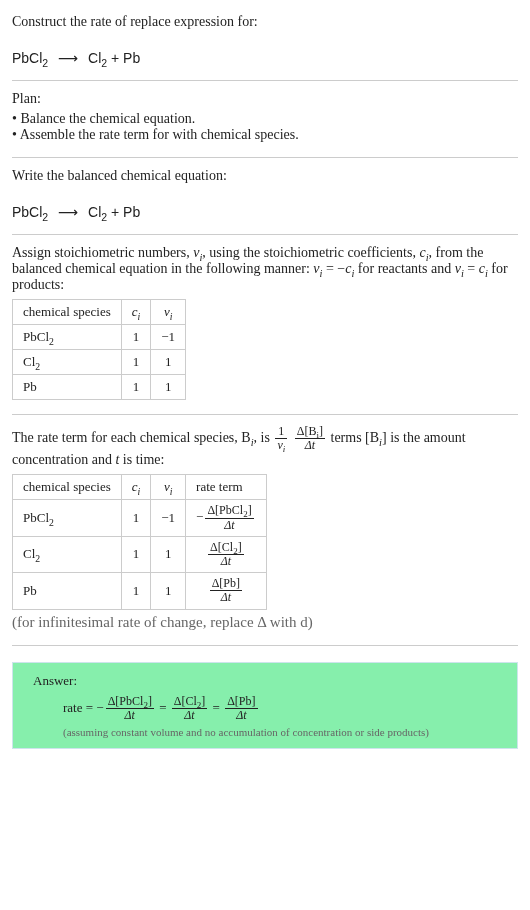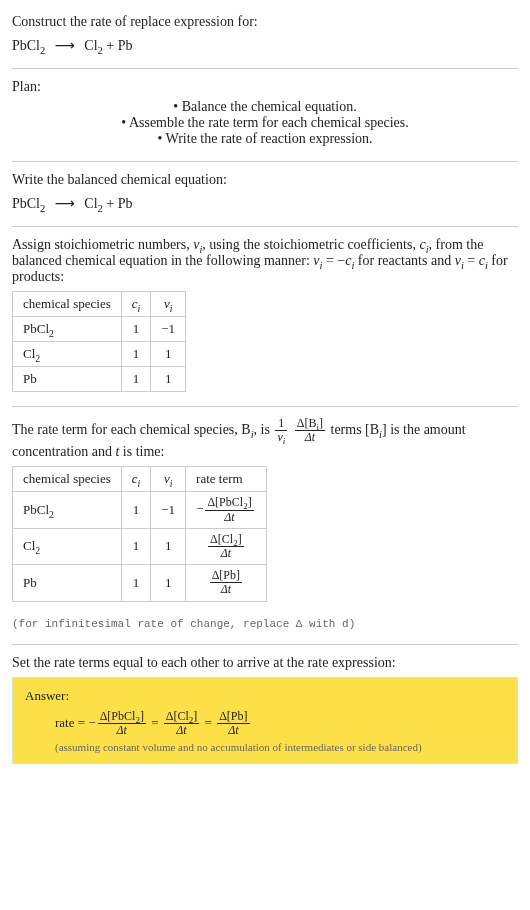--- a/index.html
+++ b/index.html
@@ -13,26 +13,26 @@
     }
     .section {
       padding: 6px 0 10px 0;
     }
     .divider {
       border: none;
       border-top: 1px solid #ccc;
       margin: 4px 0;
     }
     .equation {
-      font-family: Liberation Serif, serif;
-      margin-top: 7px;
+      font-family: Liberation Sans, sans-serif;
+      margin-top: 20px;
     }
     .sub { font-size: 0.75em; vertical-align: sub; line-height: 0; }
     .arrow { margin: 0 6px; }
-    .bullet-list { margin-top: 4px; text-align: center; }
+    .bullet-list { margin-top: 4px; }
     .bullet-item { margin-left: 0; }
     table.data {
       border-collapse: collapse;
       margin-top: 6px;
       padding-left: 8px;
     }
     table.data td, table.data th {
       border: 1px solid #ccc;
       padding: 4px 10px;
       text-align: left;
@@ -52,29 +52,28 @@
       border-bottom: 1px solid #222;
       padding: 0 2px;
       line-height: 1.1;
     }
     .frac .den {
       display: block;
       padding: 0 2px;
       line-height: 1.1;
     }
     .small-note {
-      font-size: 11px;
+      font-size: 15px;
       color: #666;
-      margin-top: 16px;
-      font-family: Liberation Mono, monospace;
+      margin-top: 4px;
     }
     .answer-box {
-      background: #fde047;
+      background: #86efac;
       border: 1px solid #cde4ec;
-      padding: 10px 12px;
+      padding: 10px 20px;
       margin-top: 6px;
     }
     .answer-box .label {
       font-size: 13px;
       margin-bottom: 6px;
     }
     .answer-box .rate-line {
       margin-left: 30px;
       font-size: 13px;
     }
@@ -98,22 +97,21 @@
     <span><span>Cl</span><span class="sub">2</span></span><span> + </span><span>Pb</span>
   </div>
 </div>
 
 <hr class="divider">
 
 <div class="section">
   <div>Plan:</div>
   <div class="bullet-list">
     <div class="bullet-item">• Balance the chemical equation.</div>
-    <div class="bullet-item">• Assemble the rate term for each chemical species.</div>
-    <div class="bullet-item">• Write the rate of reaction expression.</div>
+    <div class="bullet-item">• Assemble the rate term for with chemical species.</div>
   </div>
 </div>
 
 <hr class="divider">
 
 <div class="section">
   <div>Write the balanced chemical equation:</div>
   <div class="equation">
     <span><span>PbCl</span><span class="sub">2</span></span>
     <span class="arrow">⟶</span>
@@ -210,30 +208,29 @@
       </td>
     </tr>
   </tbody>
     </table>
   <div class="small-note">(for infinitesimal rate of change, replace Δ with d)</div>
 </div>
 
 <hr class="divider">
 
 <div class="section">
-  <div>Set the rate terms equal to each other to arrive at the rate expression:</div>
   <div class="answer-box">
     <div class="label">Answer:</div>
     <div class="rate-line">
       <span>rate = −</span><span class="frac">
         <span class="num"><span>Δ[PbCl</span><span class="sub">2</span><span>]</span></span>
         <span class="den inline-math">Δt</span>
       </span><span> = </span><span class="frac">
         <span class="num"><span>Δ[Cl</span><span class="sub">2</span><span>]</span></span>
         <span class="den inline-math">Δt</span>
       </span><span> = </span><span class="frac">
         <span class="num">Δ[Pb]</span>
         <span class="den inline-math">Δt</span>
       </span>
     </div>
-    <div class="note">(assuming constant volume and no accumulation of intermediates or side balanced)</div>
+    <div class="note">(assuming constant volume and no accumulation of concentration or side products)</div>
   </div>
 </div>
 
 </body></html>

